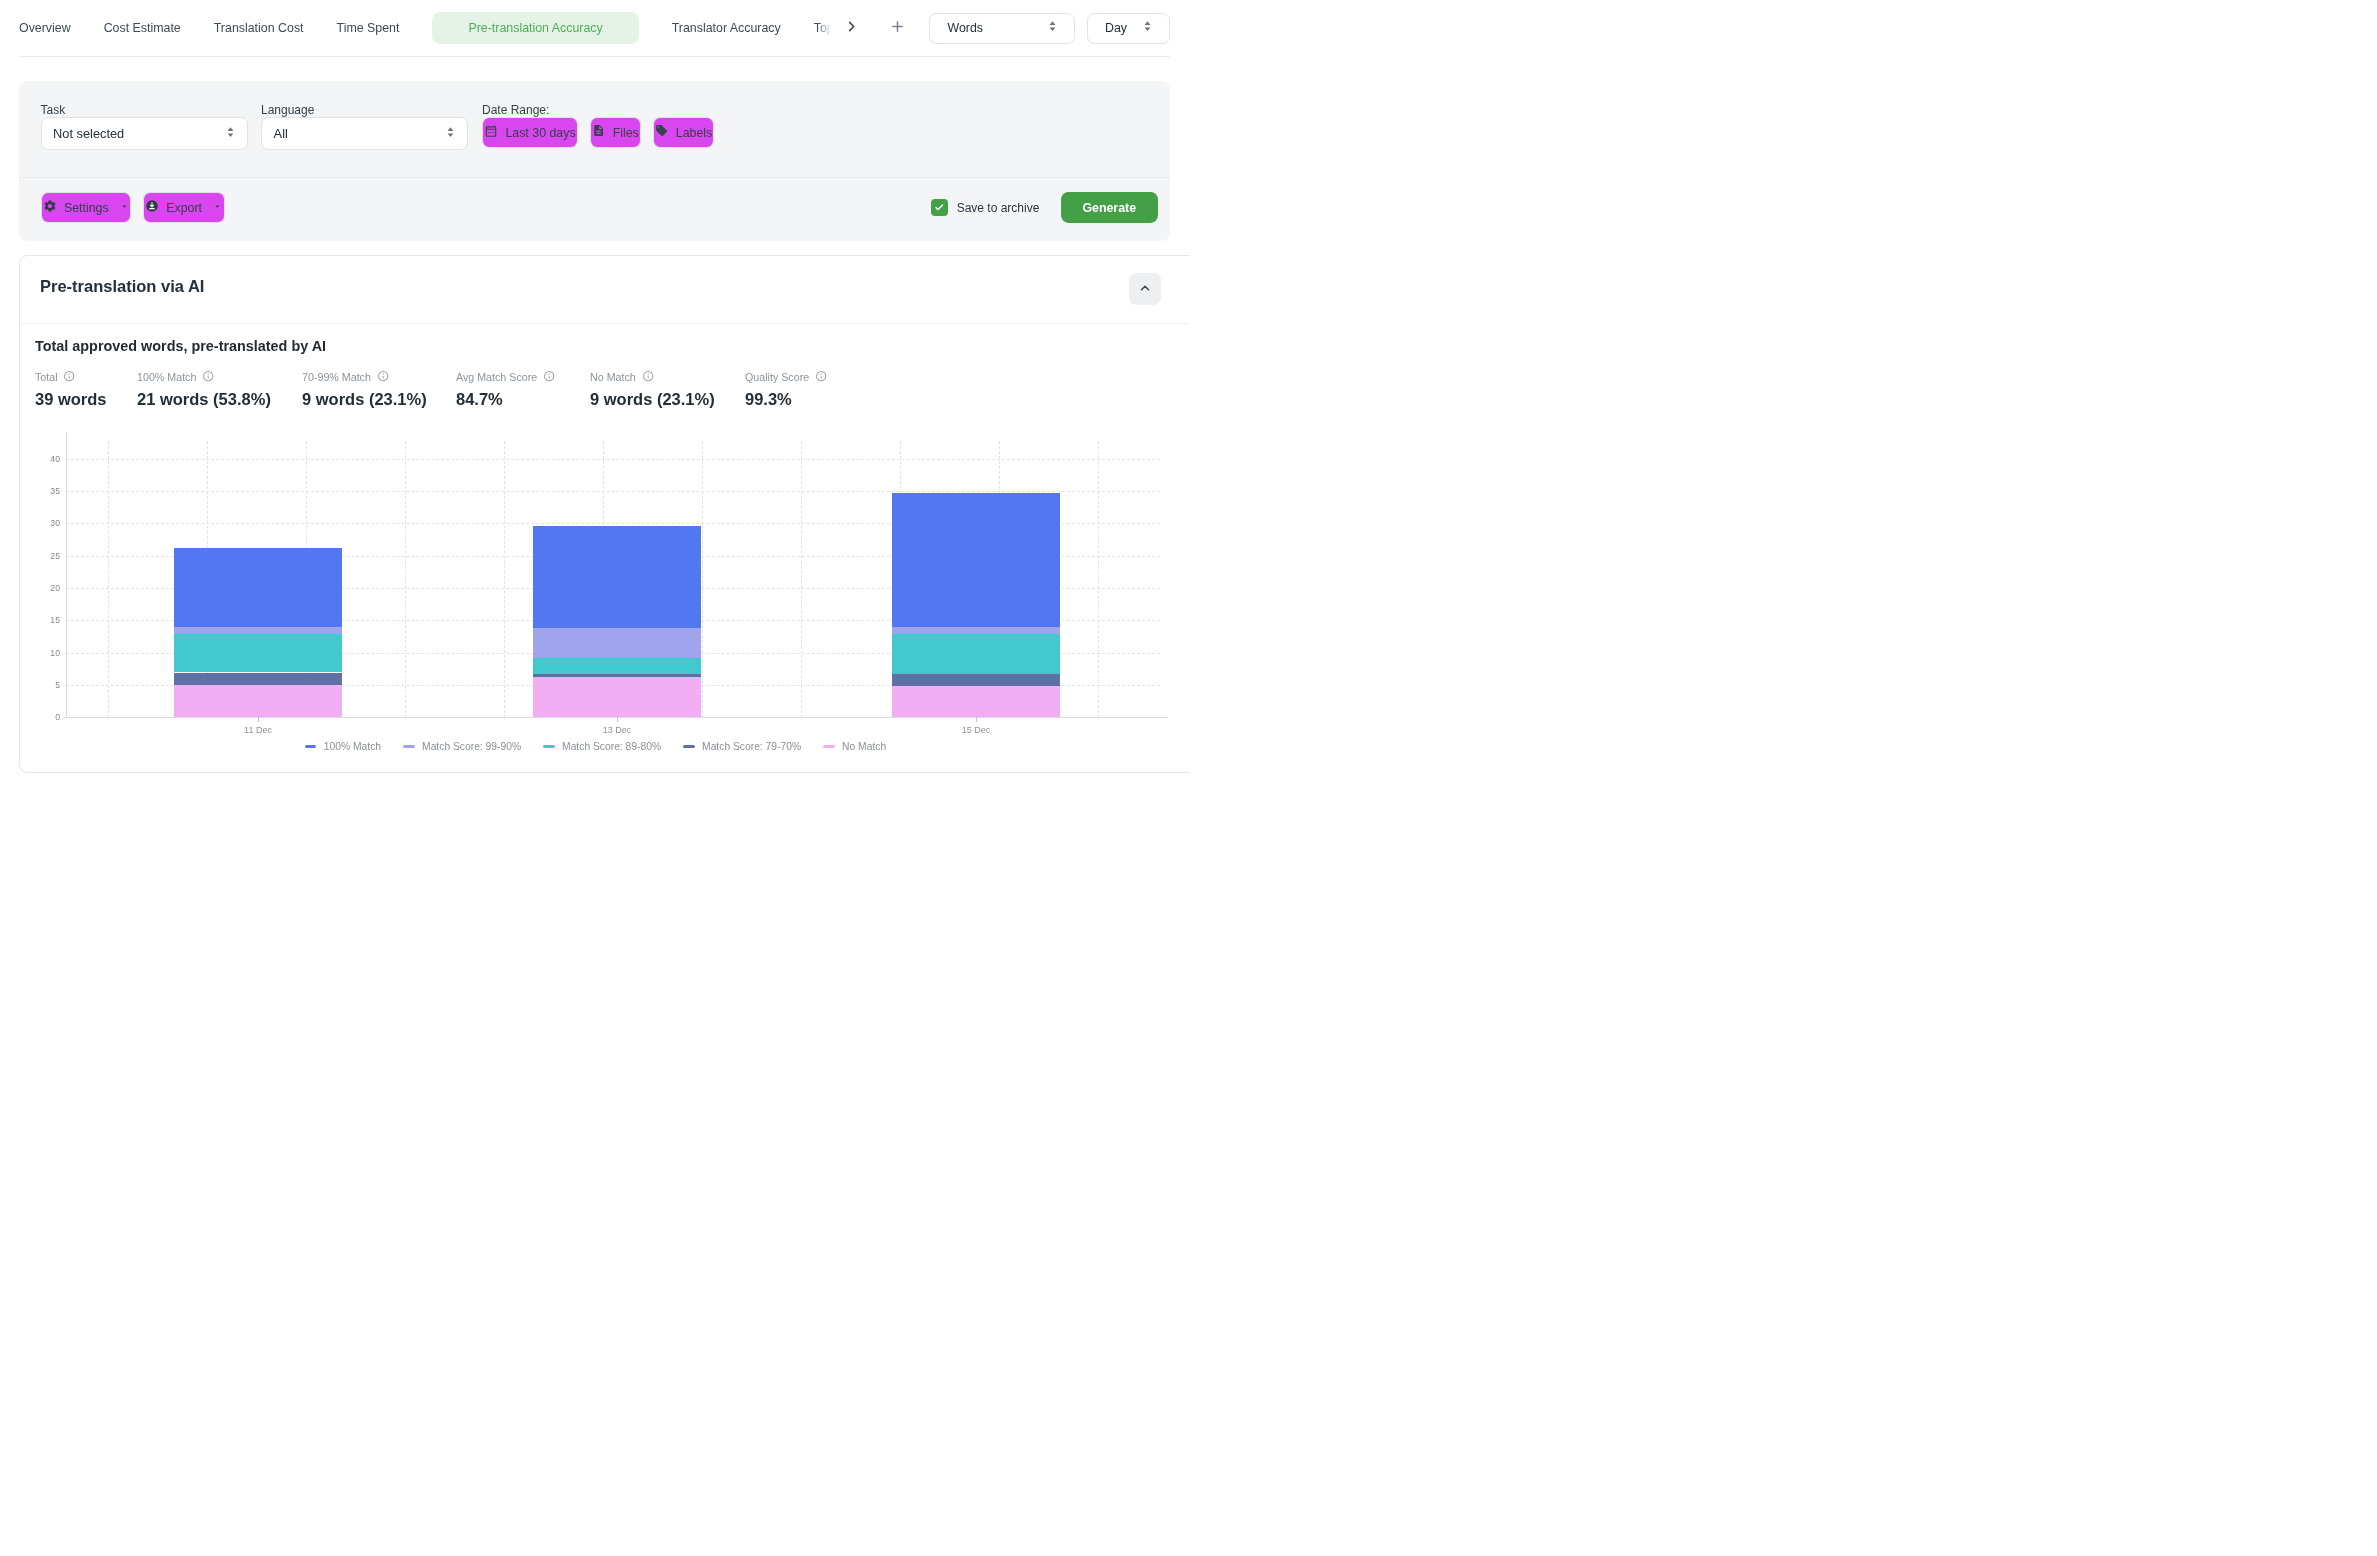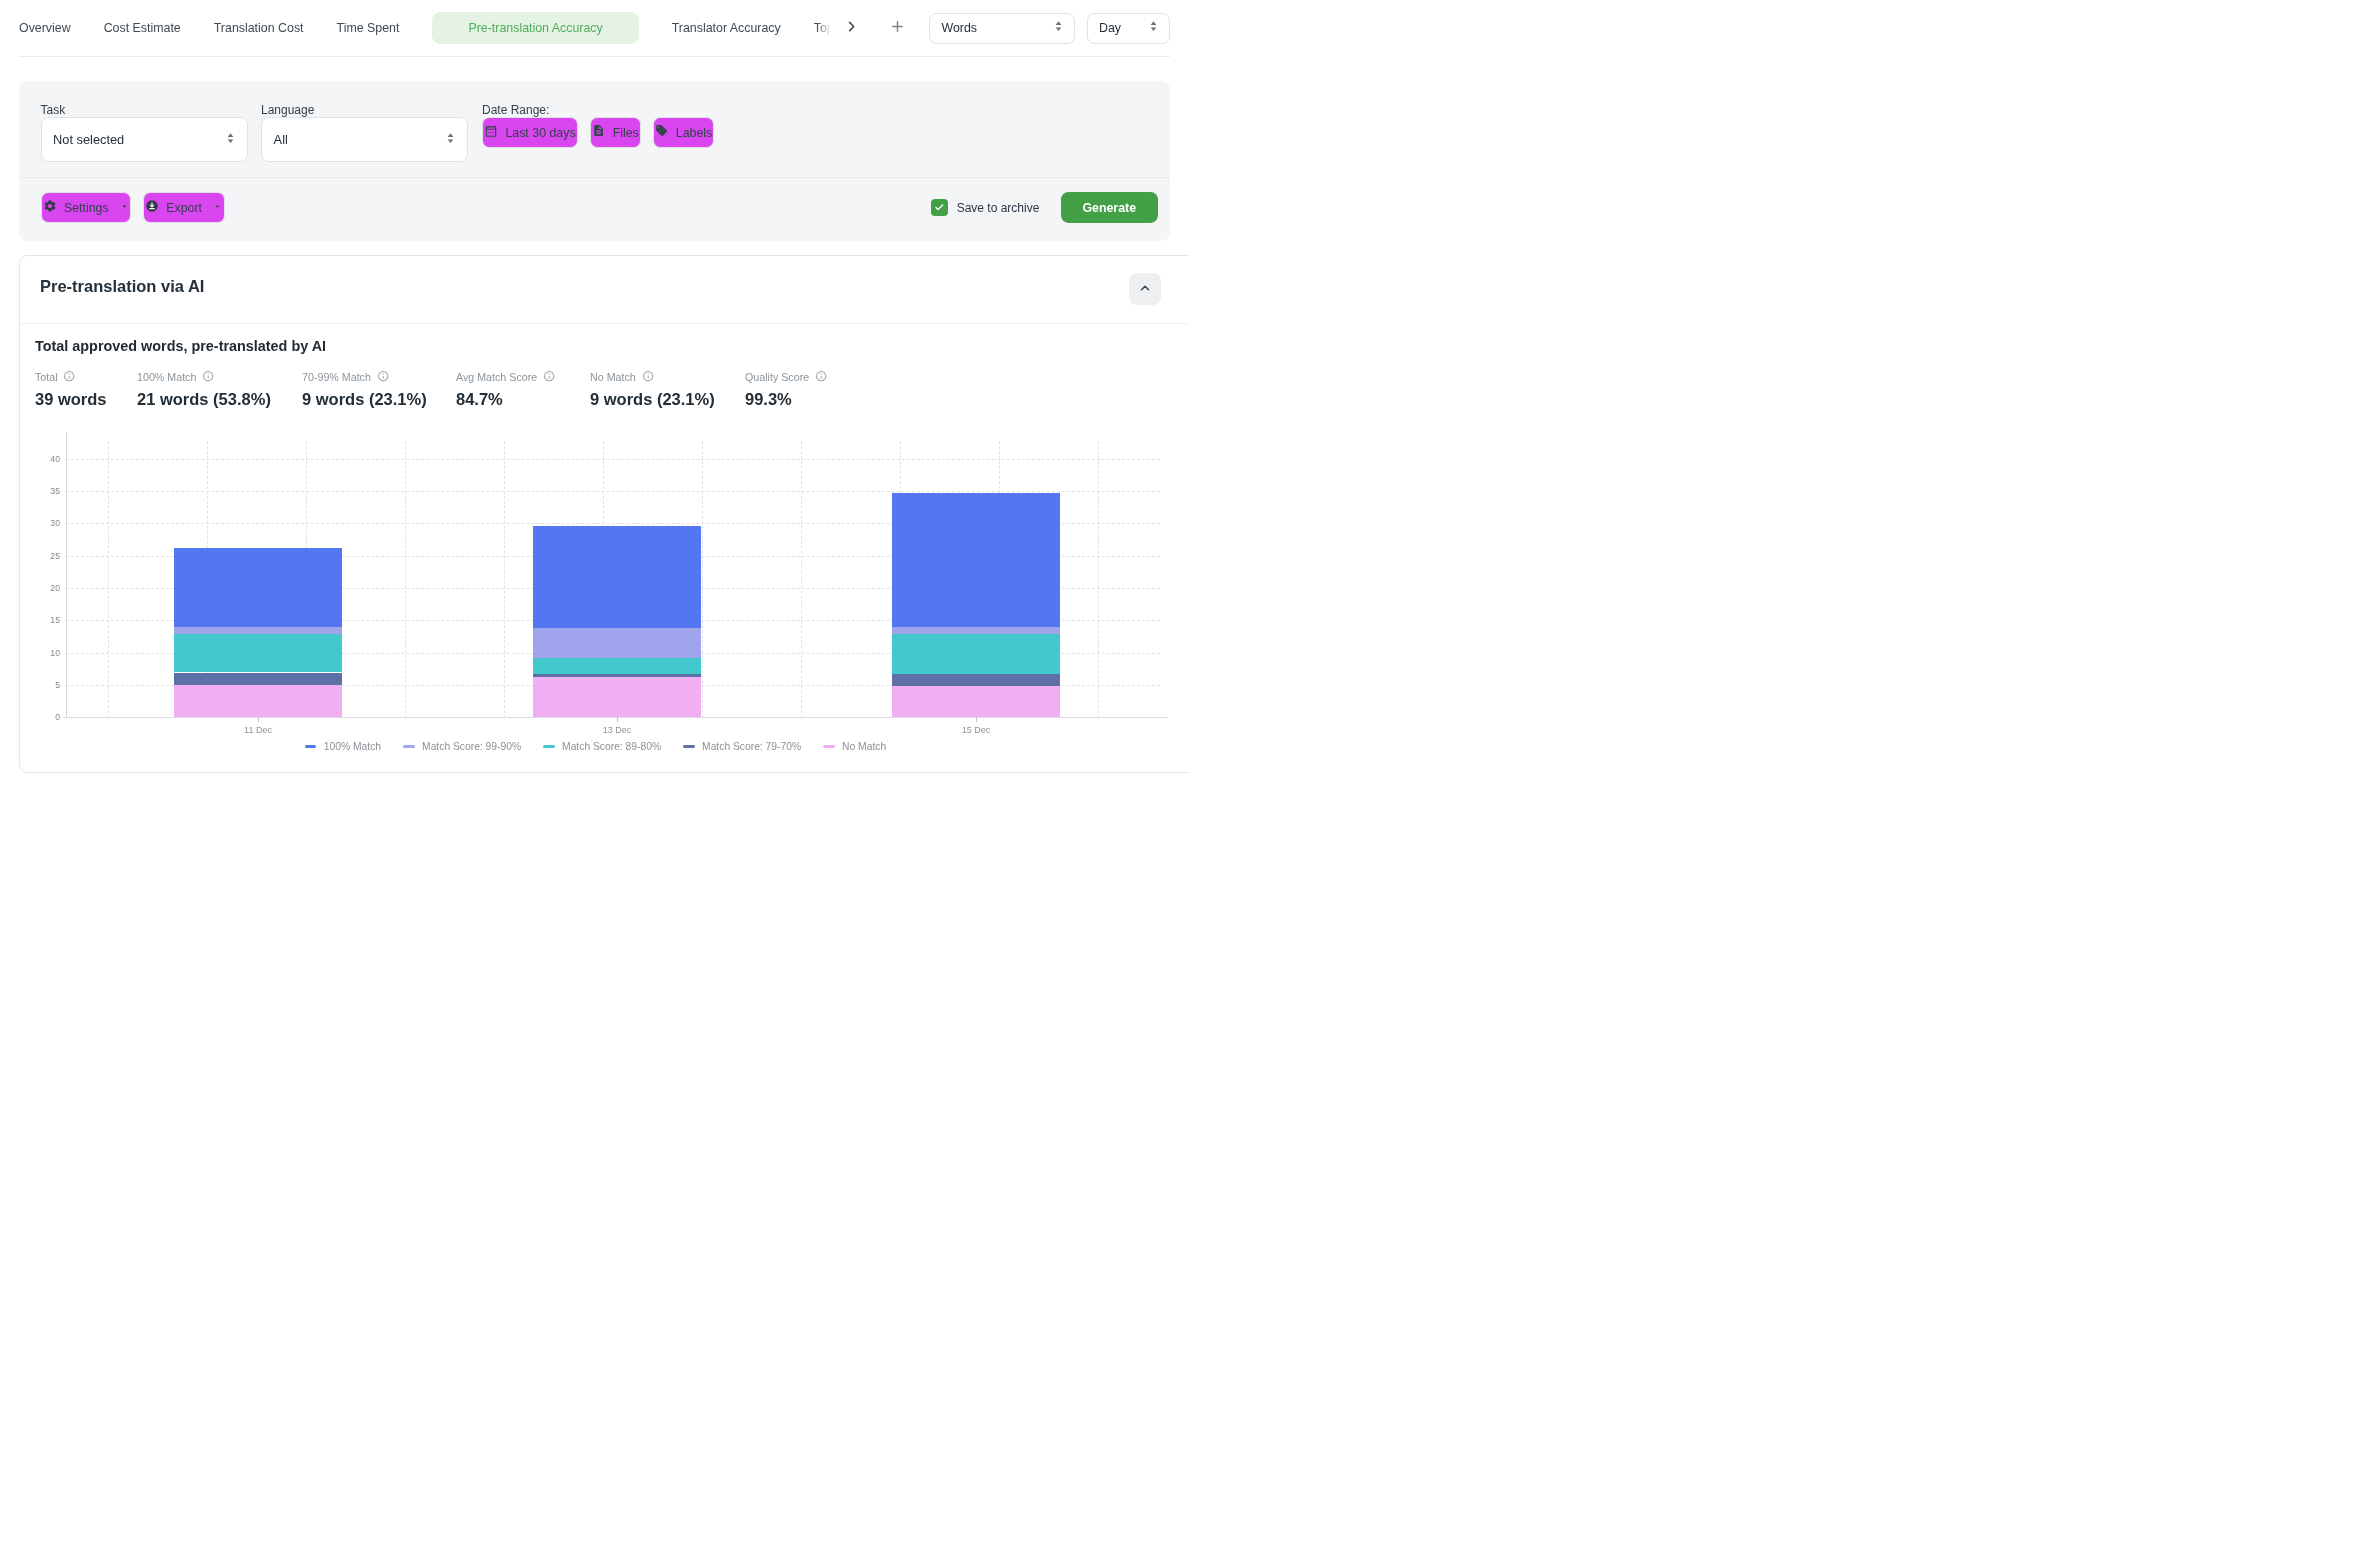--- a/index.html
+++ b/index.html
@@ -12,32 +12,32 @@
   
   .nav{position:absolute;left:19px;right:19px;top:0;height:56px;display:flex;align-items:center;border-bottom:0.8px solid #e9ebee;background:#fff;}
   .tabs{display:flex;align-items:center;gap:33px;}
   .tab{font-size:12.4px;color:#3d4b55;white-space:nowrap;cursor:pointer;padding:9px 0;}
   .tab.active{background:#e5f3e6;color:#4fae57;padding:9px 36px;border-radius:8.3px;}
   .tab.truncated{max-width:28px;overflow:hidden;position:relative;padding-right:0;}
   .tab.truncated::after{content:"";position:absolute;right:0;top:0;bottom:0;width:16.5px;background:linear-gradient(to right,rgba(255,255,255,0),#fff 85%);}
   .nav-iconbtn{display:flex;align-items:center;justify-content:center;margin-left:10px;cursor:pointer;}
   .nav-plus{margin-left:31px;}
   .nav-selects{margin-left:auto;display:flex;gap:11.6px;}
-  .select{display:flex;align-items:center;justify-content:space-between;height:31px;background:#fff;border:0.8px solid #dfe2e6;border-radius:7.4px;padding:0 11px;font-size:12.4px;color:#25313a;cursor:pointer;box-sizing:border-box;}
+  .select{display:flex;align-items:center;justify-content:space-between;height:31px;background:#fff;border:0.8px solid #dfe2e6;border-radius:7.4px;padding:0 17px;font-size:12.4px;color:#25313a;cursor:pointer;box-sizing:border-box;}
   .select-words{width:146px;}
   .select-day{width:83px;}
 
   
   .panel{position:absolute;left:19px;top:81px;width:1151px;height:160px;background:#f4f5f6;border-radius:8.3px;}
   .f-label{font-size:12px;color:#33414b;}
   .f-col{position:absolute;top:22px;}
   .f-task{left:21.5px;}
   .f-lang{left:242px;}
   .f-date{left:463px;}
-  .f-select{width:207px;height:45px;background:#fff;display:flex;align-items:center;justify-content:space-between;border:0.8px solid #dfe2e6;border-radius:7.4px;padding:0 11.6px;font-size:12.8px;color:#25313a;box-sizing:border-box;cursor:pointer;}
+  .f-select{width:207px;height:33px;background:#fff;display:flex;align-items:center;justify-content:space-between;border:0.8px solid #dfe2e6;border-radius:7.4px;padding:0 11.6px;font-size:12.8px;color:#25313a;box-sizing:border-box;cursor:pointer;}
   .btn{display:inline-flex;align-items:center;gap:7.4px;height:31px;background:#d946ef;border:0.8px solid #dfe2e6;border-radius:7.4px;padding:0 1px;font-size:12.4px;color:#33414b;cursor:pointer;box-sizing:border-box;white-space:nowrap;}
   .f-btnrow{display:flex;gap:12.4px;}
   .panel-divider{position:absolute;left:0;right:0;top:96px;height:0.8px;background:#e7e8ea;}
   .p-row2{position:absolute;left:21.5px;top:111px;display:flex;gap:11.6px;}
   .p-row2-right{position:absolute;right:12.4px;top:111px;display:flex;align-items:center;gap:21.5px;}
   .checkbox-wrap{display:flex;align-items:center;gap:9px;cursor:pointer;}
   .checkbox{width:16.5px;height:16.5px;border-radius:4.1px;background:#43a047;display:flex;align-items:center;justify-content:center;}
   .checkbox-label{font-size:12px;color:#2b3640;}
   .generate{height:31px;background:#43a047;color:#fff;font-size:12.4px;font-weight:bold;border:none;border-radius:7.4px;padding:0 21.5px;cursor:pointer;}
   .caret{margin-left:2.5px;}

